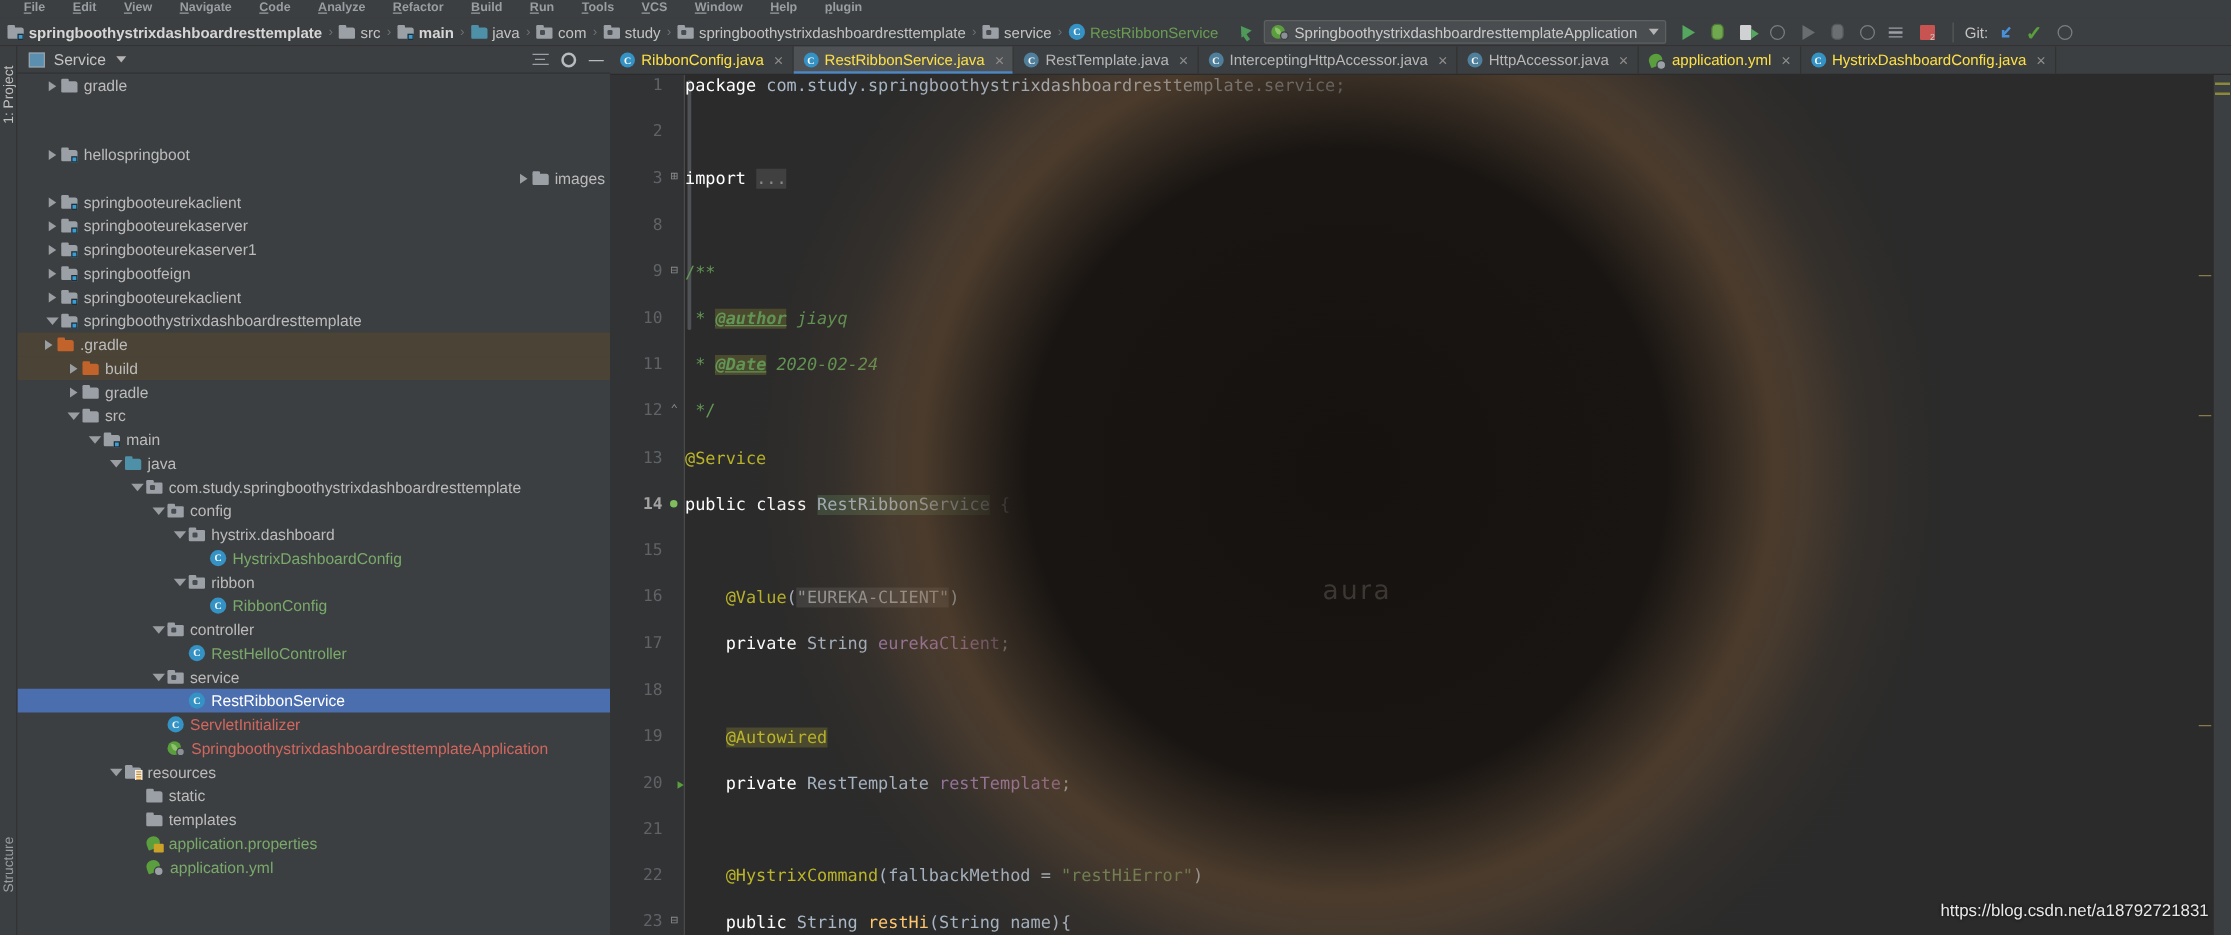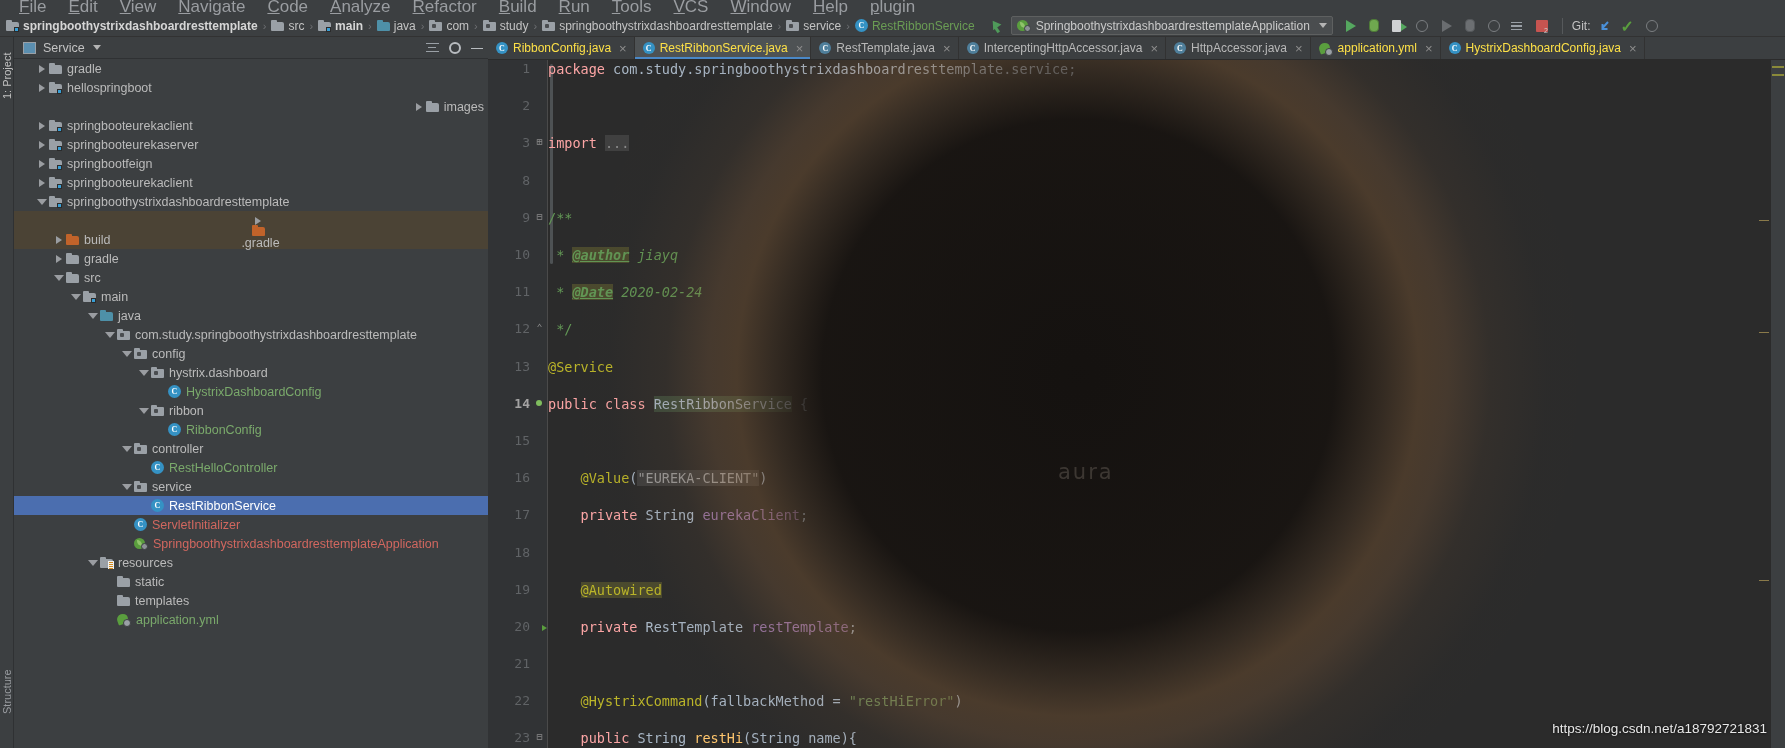--- a/index.html
+++ b/index.html
@@ -13,22 +13,22 @@
   }
   #app { position: relative; width: 1785px; height: 748px; }
 
   
   .menubar {
     position: absolute; top: 0; left: 0; width: 1785px; height: 15px;
     background: #3c3f41; overflow: hidden;
     display: flex; align-items: flex-end; padding-left: 8px;
   }
   .menubar .mi {
-    font-size: 17px; color: #9a9da1; padding: 0 11px 1px 11px;
-    white-space: nowrap; line-height: 14px;
+    font-size: 10px; color: #9a9da1; padding: 0 11px 1px 11px;
+    white-space: nowrap; line-height: 14px; font-weight: bold;
   }
   .menubar .mi .u { text-decoration: underline; }
 
   
   .navrow {
     position: absolute; top: 15px; left: 0; width: 1785px; height: 22px;
     background: #3c3f41; display: flex; align-items: center;
     border-bottom: 1px solid #323232;
   }
   .crumbs { display: flex; align-items: center; padding-left: 6px; flex: 0 0 auto; }
@@ -316,21 +316,21 @@
   .gm-spring{width:13px;height:13px;border-radius:50%;background:#5a9e3e;position:relative;}
   .gm-spring:after{content:'';position:absolute;left:3px;top:3px;width:6px;height:6px;
     border-radius:50%;background:#7fbd5e;}
   .gm-bean{width:11px;height:11px;border-radius:50% 50% 50% 10%;background:#5a9e3e;
     position:relative;top:1px;}
   .gm-bean:after{content:'';position:absolute;left:9px;top:4px;width:0;height:0;
     border-top:3px solid transparent;border-bottom:3px solid transparent;border-left:5px solid #5a9e3e;}
   .cl .ln.cur { color: #a4a3a3; font-weight: bold; }
 
   
-  .kw  { color: #fca5a5; }
+  .kw  { color: #ffffff; }
   .ann { color: #bbb529; }
   .annbg { color: #bbb529; background: #4b4a2e; }
   .str { color: #6a8759; }
   .cmt { color: #629755; }
   .cmtb { color: #629755; font-style: italic; font-weight: bold; text-decoration: underline; background: #4b4a2e;}
   .cmti{ color: #629755; font-style: italic; }
   .ident { color: #a9b7c6; }
   .fld { color: #9876aa; }
   .mth { color: #ffc66d; }
   .cls { color: #a9b7c6; }
@@ -548,83 +548,92 @@
 
   <div class="tree" id="tree">
       <div class="trow" style="padding-left: 21px;">
         <span class="tw right"></span>
         <span class="ic ic-folder">
           <span class="tab"></span>
           <span class="bdy"></span>
         </span>
         <span class="tlbl">gradle</span>
       </div>
+      <div class="trow" style="padding-left: 21px; margin-top: 36px;">
+        <span class="tw right"></span>
+        <span class="ic ic-folder">
+          <span class="tab"></span>
+          <span class="bdy"></span>
+          <span class="badge"></span>
+        </span>
+        <span class="tlbl">hellospringboot</span>
+      </div>
+      <div class="trow" style="padding-left: 21px; justify-content: flex-end;">
+        <span class="tw right"></span>
+        <span class="ic ic-folder">
+          <span class="tab"></span>
+          <span class="bdy"></span>
+        </span>
+        <span class="tlbl">images</span>
+      </div>
+      <div class="trow" style="padding-left: 21px; text-align: right;">
+        <span class="tw right"></span>
+        <span class="ic ic-folder">
+          <span class="tab"></span>
+          <span class="bdy"></span>
+          <span class="badge"></span>
+        </span>
+        <span class="tlbl">springbooteurekaclient</span>
+      </div>
       <div class="trow" style="padding-left: 21px;">
         <span class="tw right"></span>
         <span class="ic ic-folder">
           <span class="tab"></span>
           <span class="bdy"></span>
           <span class="badge"></span>
         </span>
-        <span class="tlbl">hellospringboot</span>
-      </div>
-      <div class="trow" style="padding-left: 21px; justify-content: flex-end;">
-        <span class="tw right"></span>
-        <span class="ic ic-folder">
-          <span class="tab"></span>
-          <span class="bdy"></span>
-        </span>
-        <span class="tlbl">images</span>
-      </div>
-      <div class="trow" style="padding-left: 21px; text-align: right;">
+        <span class="tlbl">springbooteurekaserver</span>
+      </div>
+      <div class="trow" style="padding-left: 21px;">
         <span class="tw right"></span>
         <span class="ic ic-folder">
           <span class="tab"></span>
           <span class="bdy"></span>
           <span class="badge"></span>
         </span>
+        <span class="tlbl">springbooteurekaserver1</span>
+      </div>
+      <div class="trow" style="padding-left: 21px;">
+        <span class="tw right"></span>
+        <span class="ic ic-folder">
+          <span class="tab"></span>
+          <span class="bdy"></span>
+          <span class="badge"></span>
+        </span>
+        <span class="tlbl">springbootfeign</span>
+      </div>
+      <div class="trow" style="padding-left: 21px;">
+        <span class="tw right"></span>
+        <span class="ic ic-folder">
+          <span class="tab"></span>
+          <span class="bdy"></span>
+          <span class="badge"></span>
+        </span>
         <span class="tlbl">springbooteurekaclient</span>
       </div>
       <div class="trow" style="padding-left: 21px;">
-        <span class="tw right"></span>
+        <span class="tw down"></span>
         <span class="ic ic-folder">
           <span class="tab"></span>
           <span class="bdy"></span>
           <span class="badge"></span>
         </span>
-        <span class="tlbl">springbooteurekaserver</span>
-      </div>
-      <div class="trow" style="padding-left: 21px;">
-        <span class="tw right"></span>
-        <span class="ic ic-folder">
-          <span class="tab"></span>
-          <span class="bdy"></span>
-          <span class="badge"></span>
-        </span>
-        <span class="tlbl">springbootfeign</span>
-      </div>
-      <div class="trow" style="padding-left: 21px;">
-        <span class="tw right"></span>
-        <span class="ic ic-folder">
-          <span class="tab"></span>
-          <span class="bdy"></span>
-          <span class="badge"></span>
-        </span>
-        <span class="tlbl">springbooteurekaclient</span>
-      </div>
-      <div class="trow" style="padding-left: 21px;">
-        <span class="tw down"></span>
-        <span class="ic ic-folder">
-          <span class="tab"></span>
-          <span class="bdy"></span>
-          <span class="badge"></span>
-        </span>
         <span class="tlbl">springboothystrixdashboardresttemplate</span>
       </div>
-      <div class="trow excluded" style="padding-left: 18px; flex-direction: column;">
+      <div class="trow excluded" style="padding-left: 18px;">
         <span class="tw right"></span>
         <span class="ic ic-folder orange">
           <span class="tab"></span>
           <span class="bdy"></span>
         </span>
         <span class="tlbl">.gradle</span>
       </div>
       <div class="trow excluded" style="padding-left: 38px;">
         <span class="tw right"></span>
         <span class="ic ic-folder orange">
@@ -775,20 +784,28 @@
         </span>
         <span class="tlbl">static</span>
       </div>
       <div class="trow" style="padding-left: 89px;">
         <span class="tw"></span>
         <span class="ic ic-folder">
           <span class="tab"></span>
           <span class="bdy"></span>
         </span>
         <span class="tlbl">templates</span>
+      </div>
+      <div class="trow" style="padding-left: 89px;">
+        <span class="tw"></span>
+        <span class="ic ic-props">
+          <span class="leaf"></span>
+          <span class="tag"></span>
+        </span>
+        <span class="tlbl green">application.properties</span>
       </div>
       <div class="trow" style="padding-left: 89px;">
         <span class="tw"></span>
         <span class="ic ic-yml">
           <span class="leaf"></span>
           <span class="gear"></span>
         </span>
         <span class="tlbl green">application.yml</span>
       </div>
     </div>

